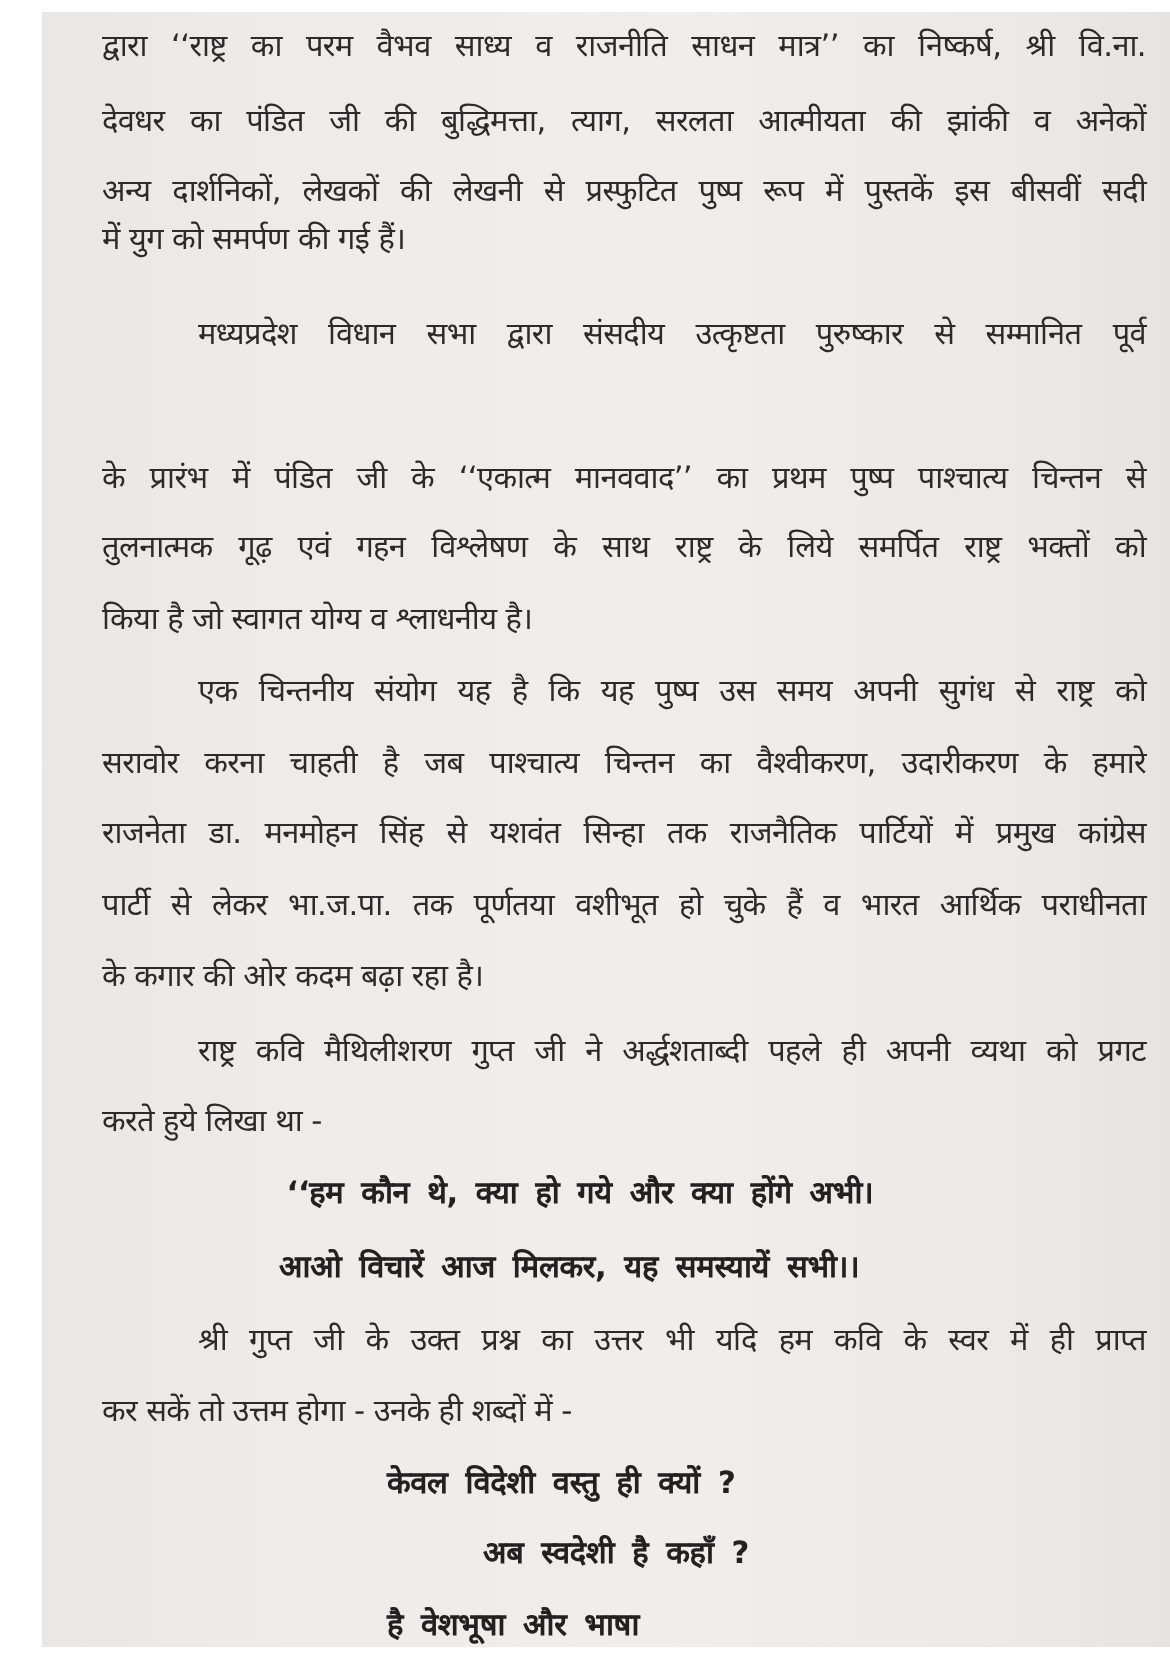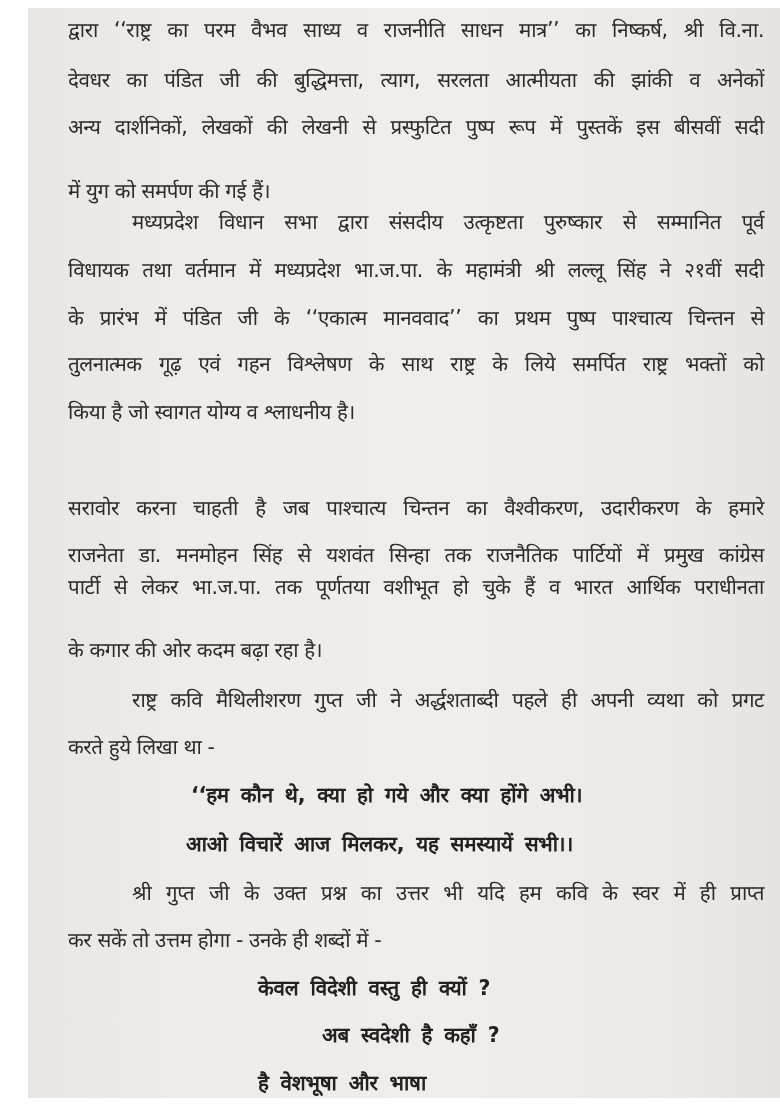--- a/index.html
+++ b/index.html
@@ -62,31 +62,31 @@
     }
   </style>
 </head>
 <body>
 
 <div class="page">
 
   <div class="line" style="top:7px">द्वारा ‘‘राष्ट्र का परम वैभव साध्य व राजनीति साधन मात्र’’ का निष्कर्ष, श्री वि.ना.</div>
   <div class="line" style="top:104px">अन्य दार्शनिकों, लेखकों की लेखनी से प्रस्फुटित पुष्प रूप में पुस्तकें इस बीसवीं सदी</div>
   <div class="line" style="top:57px">देवधर का पंडित जी की बुद्धिमत्ता, त्याग, सरलता आत्मीयता की झांकी व अनेकों</div>
-  <div class="line last" style="top:168px">में युग को समर्पण की गई हैं।</div>
+  <div class="line last" style="top:136px">में युग को समर्पण की गई हैं।</div>
 
   <div class="line indent" style="top:199px">मध्यप्रदेश विधान सभा द्वारा संसदीय उत्कृष्टता पुरुष्कार से सम्मानित पूर्व</div>
-  <div class="line" style="top:247px">विधायक तथा वर्तमान में मध्यप्रदेश भा.ज.पा. के महामंत्री श्री लल्लू सिंह ने २१वीं सदी</div>
   <div class="line" style="top:295px">के प्रारंभ में पंडित जी के ‘‘एकात्म मानववाद’’ का प्रथम पुष्प पाश्चात्य चिन्तन से</div>
   <div class="line" style="top:341px">तुलनात्मक गूढ़ एवं गहन विश्लेषण के साथ राष्ट्र के लिये समर्पित राष्ट्र भक्तों को</div>
   <div class="line last" style="top:389px">किया है जो स्वागत योग्य व श्लाधनीय है।</div>
 
+  <div class="line indent" style="top:437px">एक चिन्तनीय संयोग यह है कि यह पुष्प उस समय अपनी सुगंध से राष्ट्र को</div>
   <div class="line" style="top:485px">सरावोर करना चाहती है जब पाश्चात्य चिन्तन का वैश्वीकरण, उदारीकरण के हमारे</div>
   <div class="line" style="top:532px">राजनेता डा. मनमोहन सिंह से यशवंत सिन्हा तक राजनैतिक पार्टियों में प्रमुख कांग्रेस</div>
-  <div class="line" style="top:564px">पार्टी से लेकर भा.ज.पा. तक पूर्णतया वशीभूत हो चुके हैं व भारत आर्थिक पराधीनता</div>
+  <div class="line" style="top:580px">पार्टी से लेकर भा.ज.पा. तक पूर्णतया वशीभूत हो चुके हैं व भारत आर्थिक पराधीनता</div>
   <div class="line indent" style="top:677px">राष्ट्र कवि मैथिलीशरण गुप्त जी ने अर्द्धशताब्दी पहले ही अपनी व्यथा को प्रगट</div>
 
   <div class="line last" style="top:627px">के कगार की ओर कदम बढ़ा रहा है।</div>
   <div class="line last" style="top:724px">करते हुये लिखा था -</div>
 
   <div class="verse" style="left:158px; top:821px">आओ विचारें आज मिलकर, यह समस्यायें सभी।।</div>
   <div class="verse" style="left:163px; top:772px">‘‘हम कौन थे, क्या हो गये और क्या होंगे अभी।</div>
 
   <div class="line indent" style="top:870px">श्री गुप्त जी के उक्त प्रश्न का उत्तर भी यदि हम कवि के स्वर में ही प्राप्त</div>
   <div class="line last" style="top:917px">कर सकें तो उत्तम होगा - उनके ही शब्दों में -</div>

